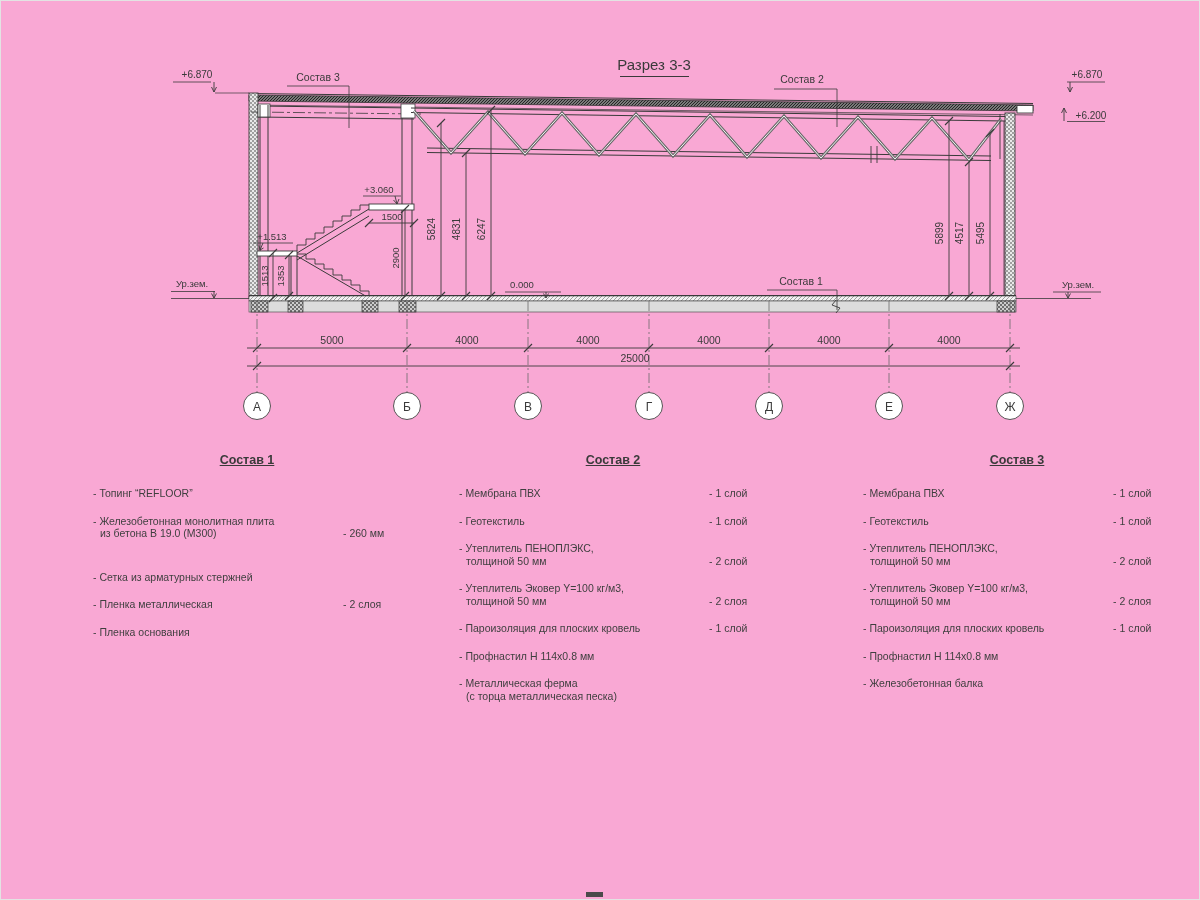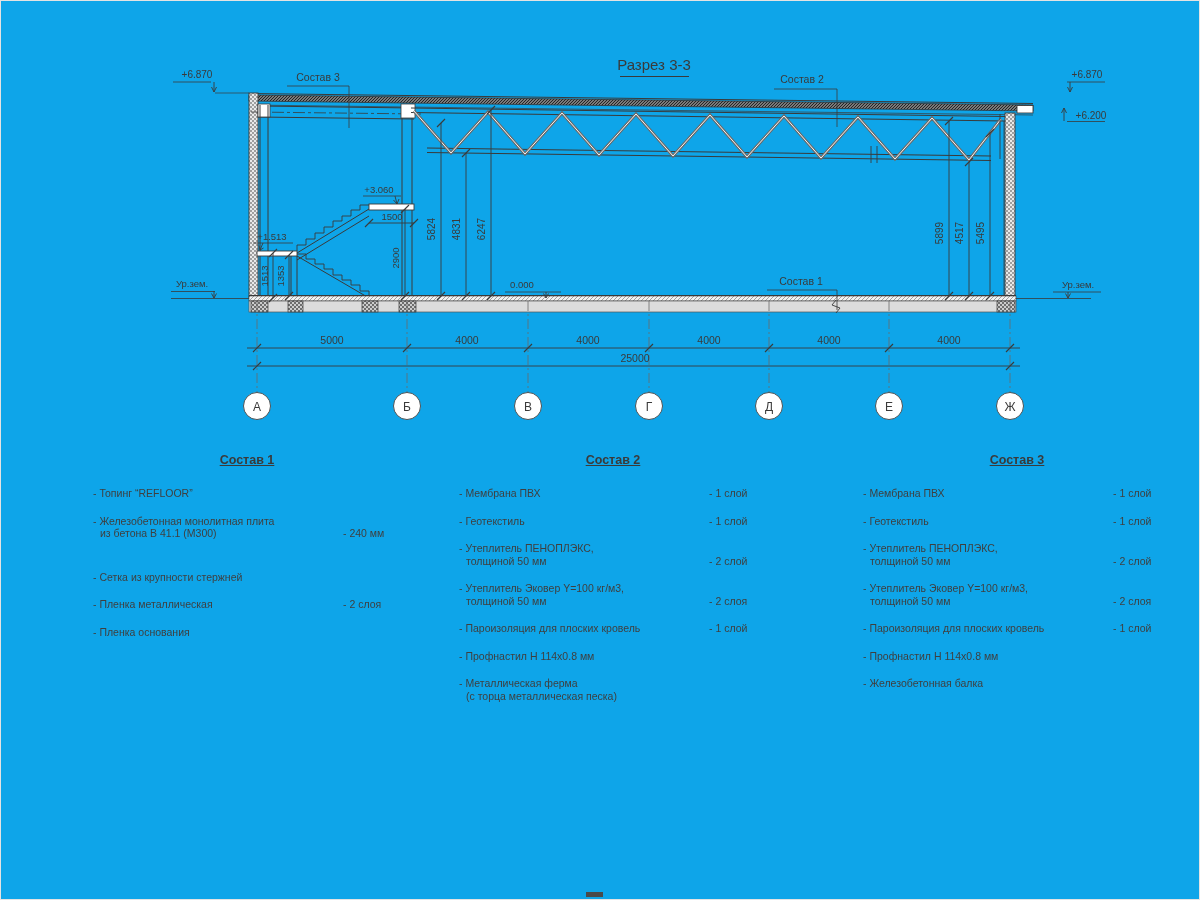--- a/index.html
+++ b/index.html
@@ -1,16 +1,16 @@
 <!DOCTYPE html>
 <html><head>
 <meta charset="utf-8">
 <style>
   html,body{margin:0;padding:0;background:#fff;}
-  #page{position:relative;width:1200px;height:900px;background:#0ea5e9;border:1px solid #e3e3e3;box-sizing:border-box;overflow:hidden;
+  #page{position:relative;width:1200px;height:900px;background:#f9a8d4;border:1px solid #e3e3e3;box-sizing:border-box;overflow:hidden;
         font-family:"Liberation Sans",sans-serif;color:#3a3a3a;}
   svg text{font-family:"Liberation Sans",sans-serif;fill:#3a3a3a;}
   .comp{position:absolute;top:452px;width:308px;}
   .comp h3{margin:0 0 20px 0;font-size:12.5px;font-weight:bold;text-align:center;text-decoration:underline;color:#3a3a3a;}
   .item{display:flex;align-items:flex-end;margin-bottom:15px;font-size:10.5px;line-height:12.5px;color:#3f3f3f;justify-content:center;}
   .item .nm{flex:1;}
   .item .cont{padding-left:7px;}
   .item .qty{flex:none;width:58px;text-align:left;}
   .spacer{margin-bottom:31px;}
   #edge-mark{position:absolute;left:585px;top:891px;width:17px;height:5px;background:#4a4a4a;}
@@ -231,27 +231,27 @@
     <h3>Состав 1</h3>
     <div>
         <div class="item">
           <div class="nm">
             <div>- Топинг “REFLOOR”</div>
           </div>
         </div>
         <div class="item spacer">
           <div class="nm">
             <div>- Железобетонная  монолитная плита</div>
-            <div class="cont">из бетона В 41.1 (М300)</div>
-          </div>
-          <div class="qty">- 240 мм</div>
-        </div>
-        <div class="item">
-          <div class="nm">
-            <div>- Сетка из крупности стержней</div>
+            <div class="cont">из бетона В 19.0 (М300)</div>
+          </div>
+          <div class="qty">- 260 мм</div>
+        </div>
+        <div class="item">
+          <div class="nm">
+            <div>- Сетка из арматурных стержней</div>
           </div>
         </div>
         <div class="item">
           <div class="nm">
             <div>- Пленка металлическая</div>
           </div>
           <div class="qty">- 2 слоя</div>
         </div>
         <div class="item">
           <div class="nm">

